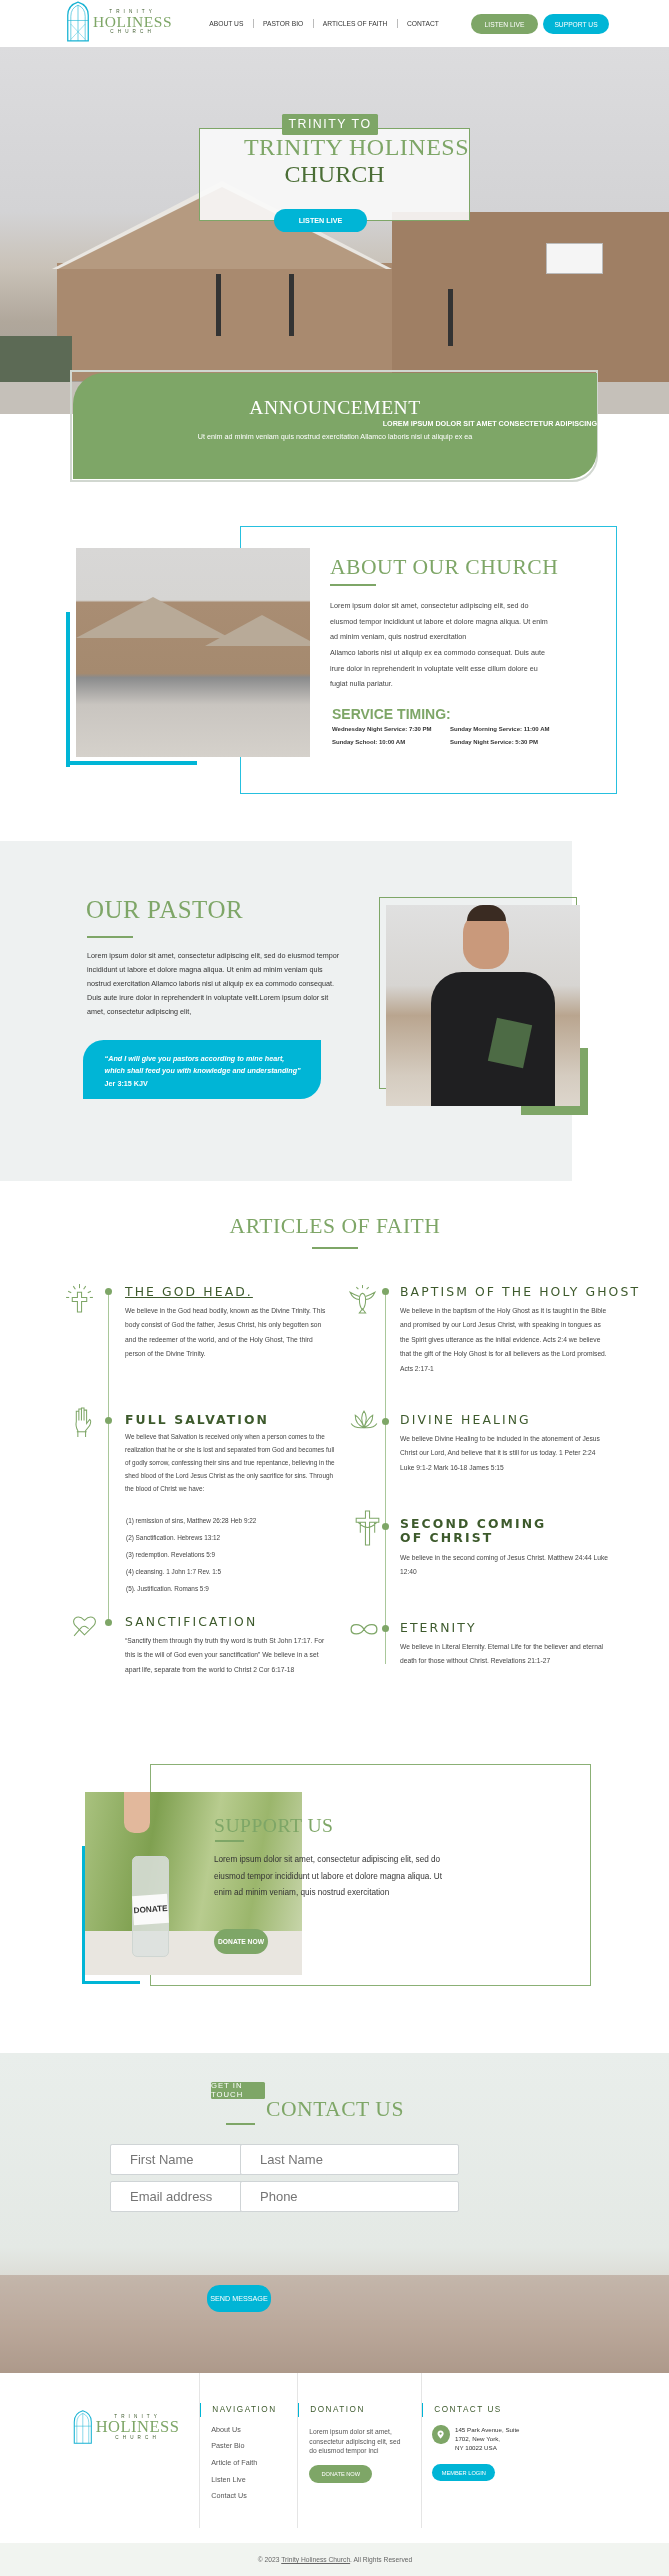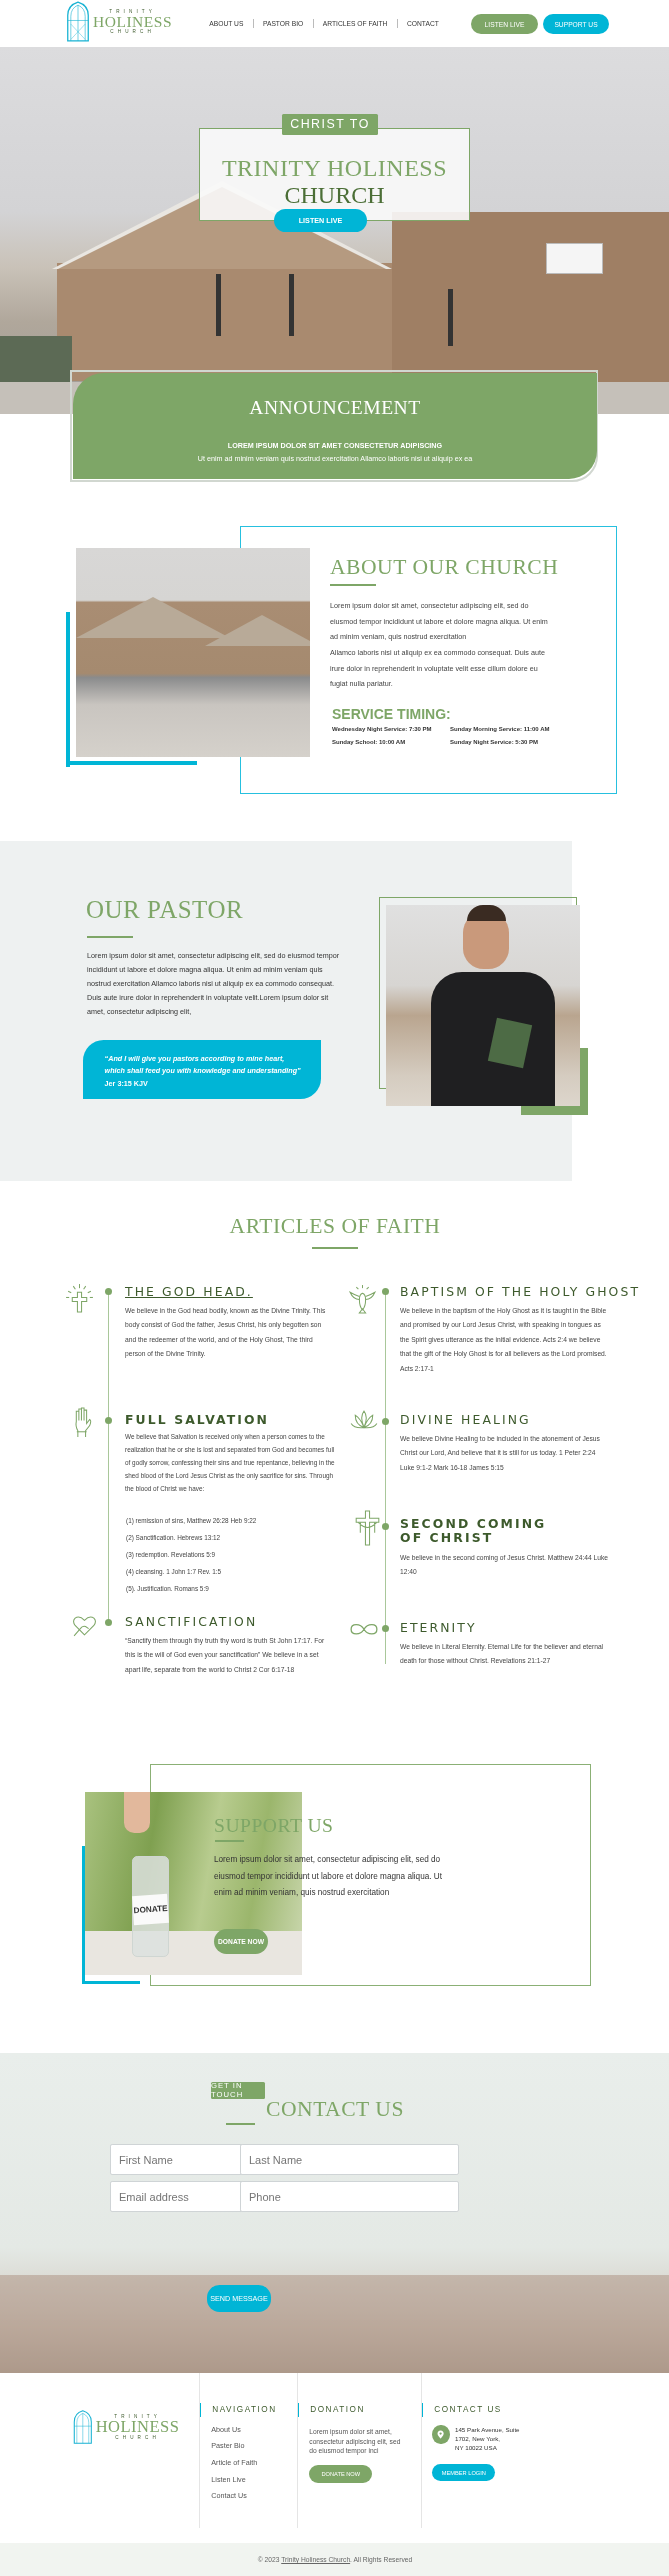--- a/index.html
+++ b/index.html
@@ -48,21 +48,21 @@
   .dot { position: absolute; width: 7.2px; height: 7.2px; border-radius: 50%; background: #7ea667; }
   .art-title { position: absolute; font-size: 12.4px; letter-spacing: 2.1px; color: #3d5a2c; font-family: "DejaVu Sans", sans-serif; font-weight: normal; }
   .art-body { position: absolute; font-size: 6.7px; line-height: 14.4px; color: #444; }
   .art-icon { position: absolute; }
 
   
   .support-frame { position: absolute; left: 150px; top: 1764px; width: 441px; height: 222px; border: 1px solid #8bb075; border-left-width: 1px; }
 
   
   #contact { position: absolute; top: 2053px; left: 0; width: 670px; height: 323px; background: linear-gradient(#e9eeeb 0%, #e4e9e5 60%, #cfc8be 85%, #b9b0a4 100%); overflow: hidden; }
-  .field { position: absolute; background: #fff; border: 0.5px solid #cfd4d6; border-radius: 2.1px; font-size: 11px; color: #666; padding: 0 8px; display: flex; align-items: center; }
+  .field { position: absolute; background: #fff; border: 0.5px solid #cfd4d6; border-radius: 2.1px; font-size: 13px; color: #666; padding: 0 19px; display: flex; align-items: center; }
 
   
   #footer { position: absolute; top: 2373px; left: 0; width: 670px; height: 175px; background: #fff; }
   .fcol { position: absolute; top: 0; height: 155px; border-left: 0.5px solid #e5e5e5; }
   .fhead { font-size: 8.2px; letter-spacing: 1.5px; color: #3d5a2c; padding-left: 11.3px; border-left: 1px solid #00b5d6; line-height: 14.4px; }
   .flinks div { font-size: 7.2px; color: #555; margin-bottom: 7.7px; padding-left: 11.3px; }
   #copyright { position: absolute; top: 2543px; left: 0; width: 670px; height: 33px; background: #f1f4f0; text-align: center; font-size: 6.7px; color: #666; line-height: 33px; }
 </style>
 </head>
 <body>
@@ -100,31 +100,31 @@
     <div class="roof" style="left:58px; top:140px; border-width:0 164px 82px 164px; border-color:transparent transparent #b59a80 transparent;"></div>
     <div class="building" style="left:392px; top:165px; width:289px; height:170px; background:#9f7f64;"></div>
     <div class="abs" style="left:0; top:289px; width:72px; height:82px; background:#5c6a55;"></div>
     <div class="abs" style="left:546px; top:196px; width:57px; height:31px; background:#f5f5f5; border:1px solid #bbb;"></div>
     <div class="abs" style="left:0; top:335px; width:670px; height:32px; background:#c5c0b9;"></div>
     <div class="abs" style="left:216px; top:227px; width:5.2px; height:62px; background:#333;"></div>
     <div class="abs" style="left:289px; top:227px; width:5.2px; height:62px; background:#333;"></div>
     <div class="abs" style="left:448px; top:242px; width:5.2px; height:57px; background:#333;"></div>
   </div>
   <div class="welcome-box">
-    <div class="serif green" style="margin-top:26px; font-size:24px; line-height:27px; letter-spacing:0.5px;">TRINITY HOLINESS</div>
+    <div class="serif green" style="margin-top:5px; font-size:24px; line-height:27px; letter-spacing:0.5px;text-align:right;">TRINITY HOLINESS</div>
     <div class="serif" style="color:#4b6e36; font-size:24px; line-height:27px;">CHURCH</div>
   </div>
-  <div class="welcome-tag">CHRIST TO</div>
+  <div class="welcome-tag">TRINITY TO</div>
   <button class="btn btn-blue abs" style="left:274px; top:162px; width:93px; height:23px; font-size:7.2px;">LISTEN LIVE</button>
 </section>
 
 <div class="announce-outline"></div>
 <section class="announce">
   <div class="serif" style="font-size:19.6px; margin-top:24px; letter-spacing:0.5px;">ANNOUNCEMENT</div>
-  <div style="font-size:7.2px; font-weight:bold; margin-top:22px;">LOREM IPSUM DOLOR SIT AMET CONSECTETUR ADIPISCING</div>
+  <div style="font-size:7.2px; font-weight:bold; margin-top:0;text-align:right;">LOREM IPSUM DOLOR SIT AMET CONSECTETUR ADIPISCING</div>
   <div style="font-size:7.2px; margin-top:4.1px;">Ut enim ad minim veniam quis nostrud exercitation Allamco laboris nisi ut aliquip ex ea</div>
 </section>
 
 <div class="about-frame"></div>
 <div class="blue-corner-v" style="left:66px; top:612px; width:4.1px; height:155px;"></div>
 <div class="blue-corner-v" style="left:66px; top:761px; width:131px; height:4.1px;"></div>
 <div class="photo" style="left:76px; top:548px; width:234px; height:209px; background:linear-gradient(#d8d7d6 0%, #d6d5d3 25%, #a98d73 26%, #a58a6f 60%, #8a8b8c 62%, #c9c5c0 75%, #d5d1cb 100%);">
   <div class="roof" style="left:0; top:49px; border-width:0 77px 41px 77px; border-color:transparent transparent #b8aa98 transparent;"></div>
   <div class="roof" style="left:129px; top:67px; border-width:0 57px 31px 57px; border-color:transparent transparent #b8aa98 transparent;"></div>
 </div>

